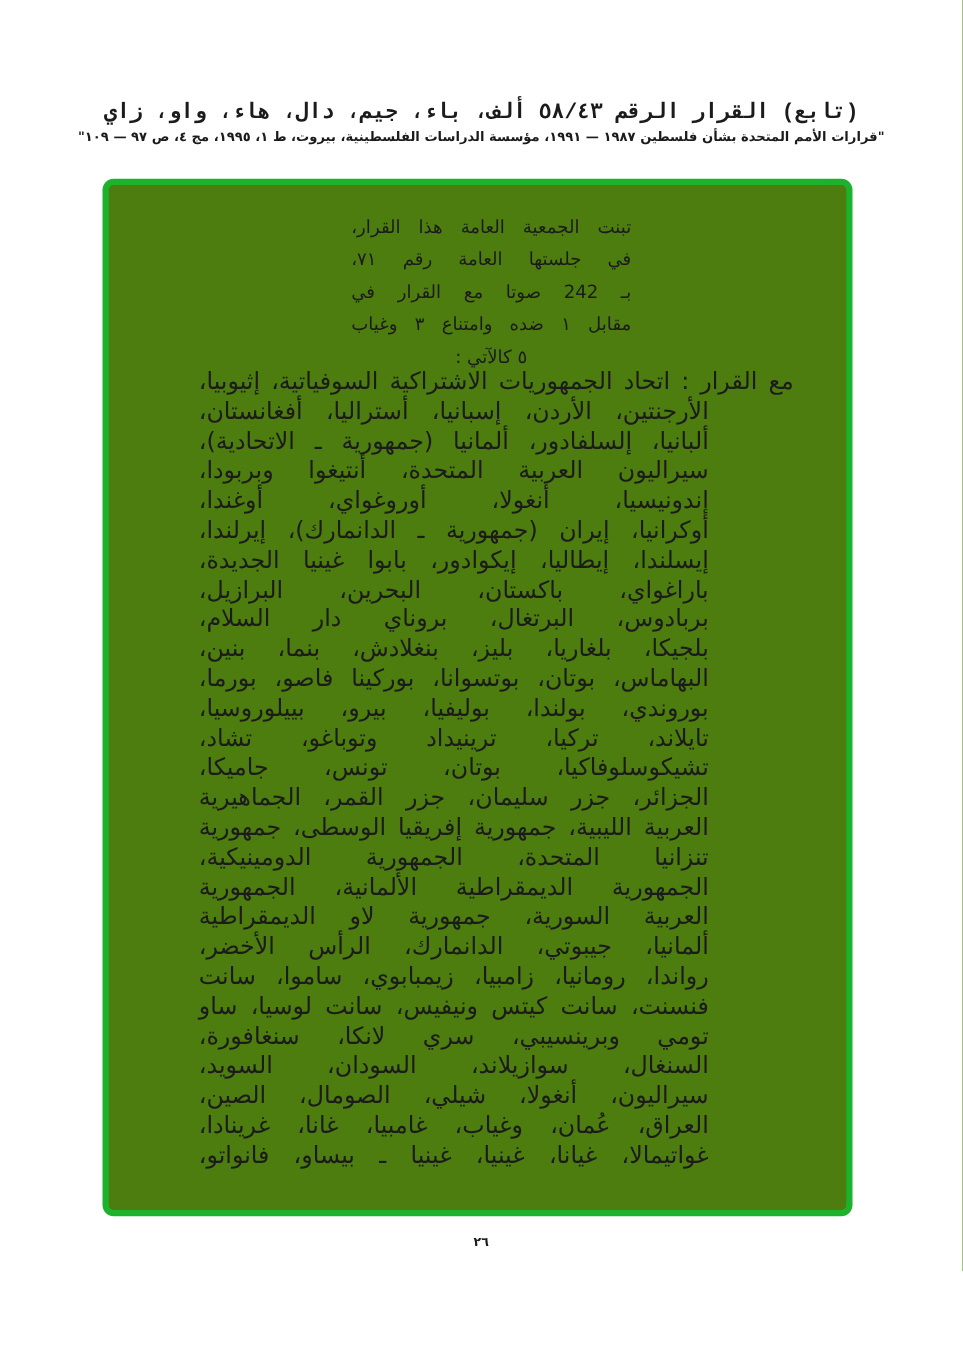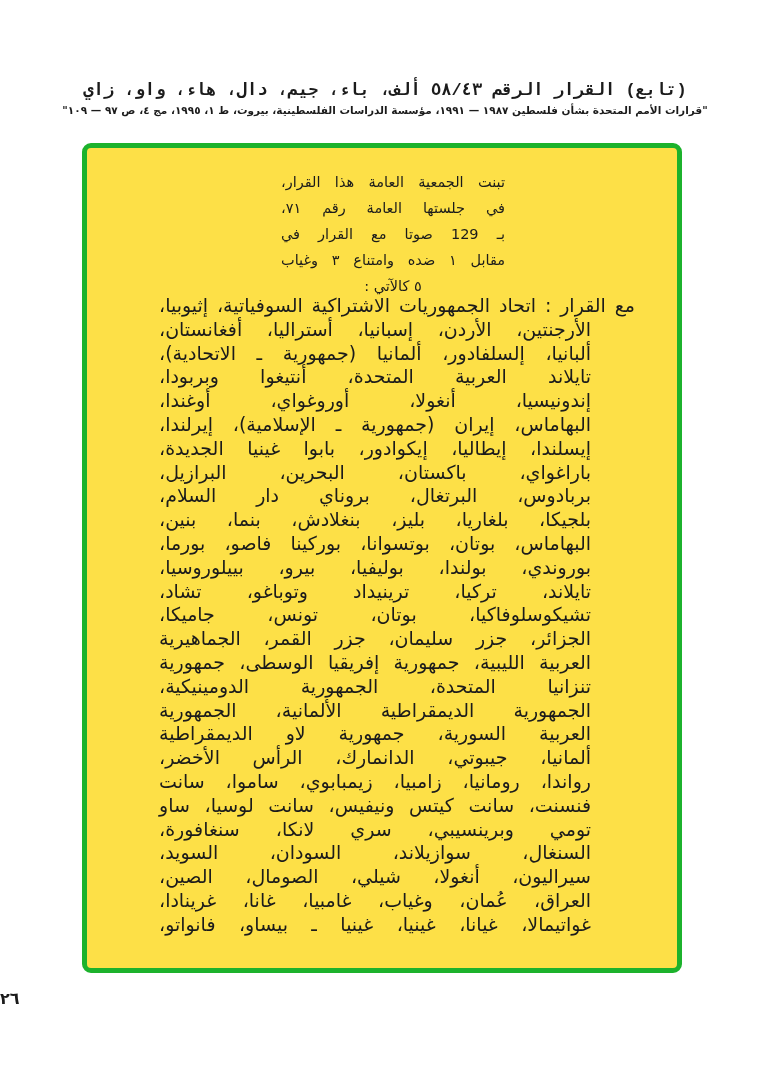--- a/index.html
+++ b/index.html
@@ -25,21 +25,21 @@
     direction: rtl; text-align: center;
     font-size: 10.5px; font-weight: bold;
   }
 
   .res-box {
     position: absolute; left: 82px; top: 143px;
     width: 600px; height: 830px;
     box-sizing: border-box;
     border: 5px solid #1CB22C;
     border-radius: 9px;
-    background: #fde047;
+    background: #4d7c0f;
   }
 
   .intro {
     position: absolute; top: 22px; right: 172px; width: 224px;
     direction: rtl; font-size: 14.5px;
   }
   .intro .line {
     line-height: 25.9px;
     text-align: justify;
     text-align-last: justify;
@@ -48,56 +48,56 @@
   .intro .line.last { text-align-last: center; }
 
   .list {
     position: absolute; top: 146px; right: 42px; width: 476px;
     direction: rtl; font-size: 19px;
   }
   .list .line {
     line-height: 23.8px;
     text-align: justify;
     text-align-last: justify;
-    margin-right: 44px; 
+    margin-right: 68px; 
   }
   .list .line.first { margin-right: 0; }
 
   .page-number {
     position: absolute; top: 989px; left: 0; width: 770px;
-    text-align: left;
-    font-size: 16px; font-weight: bold;
+    text-align: center;
+    font-size: 10px; font-weight: bold;
     direction: rtl;
   }
 </style>
 </head>
 <body>
 
 <div class="page">
 
   <div class="header-title">(تابع) القرار الرقم ٥٨/٤٣ ألف، باء، جيم، دال، هاء، واو، زاي</div>
   <div class="header-source">"قرارات الأمم المتحدة بشأن فلسطين ١٩٨٧ — ١٩٩١، مؤسسة الدراسات الفلسطينية، بيروت، ط ١، ١٩٩٥، مج ٤، ص ٩٧ — ١٠٩"</div>
 
   <div class="res-box" style="border-color: rgb(28, 178, 44);">
 
     <div class="intro">
       <div class="line">تبنت الجمعية العامة هذا القرار،</div>
       <div class="line">في جلستها العامة رقم ٧١،</div>
-      <div class="line">بـ 129 صوتا مع القرار في</div>
+      <div class="line">بـ 242 صوتا مع القرار في</div>
       <div class="line">مقابل ١ ضده وامتناع ٣ وغياب</div>
       <div class="line last">٥ كالآتي :</div>
     </div>
 
     <div class="list">
       <div class="line first"><span>مع القرار :</span> <span>اتحاد الجمهوريات الاشتراكية السوفياتية، إثيوبيا،</span></div>
       <div class="line">الأرجنتين، الأردن، إسبانيا، أستراليا، أفغانستان،</div>
       <div class="line">ألبانيا، إلسلفادور، ألمانيا (جمهورية ـ الاتحادية)،</div>
-      <div class="line">تايلاند العربية المتحدة، أنتيغوا وبربودا،</div>
+      <div class="line">سيراليون العربية المتحدة، أنتيغوا وبربودا،</div>
       <div class="line">إندونيسيا، أنغولا، أوروغواي، أوغندا،</div>
-      <div class="line">البهاماس، إيران (جمهورية ـ الإسلامية)، إيرلندا،</div>
+      <div class="line">أوكرانيا، إيران (جمهورية ـ الدانمارك)، إيرلندا،</div>
       <div class="line">إيسلندا، إيطاليا، إيكوادور، بابوا غينيا الجديدة،</div>
       <div class="line">باراغواي، باكستان، البحرين، البرازيل،</div>
       <div class="line">بربادوس، البرتغال، بروناي دار السلام،</div>
       <div class="line">بلجيكا، بلغاريا، بليز، بنغلادش، بنما، بنين،</div>
       <div class="line">البهاماس، بوتان، بوتسوانا، بوركينا فاصو، بورما،</div>
       <div class="line">بوروندي، بولندا، بوليفيا، بيرو، بييلوروسيا،</div>
       <div class="line">تايلاند، تركيا، ترينيداد وتوباغو، تشاد،</div>
       <div class="line">تشيكوسلوفاكيا، بوتان، تونس، جاميكا،</div>
       <div class="line">الجزائر، جزر سليمان، جزر القمر، الجماهيرية</div>
       <div class="line">العربية الليبية، جمهورية إفريقيا الوسطى، جمهورية</div>

